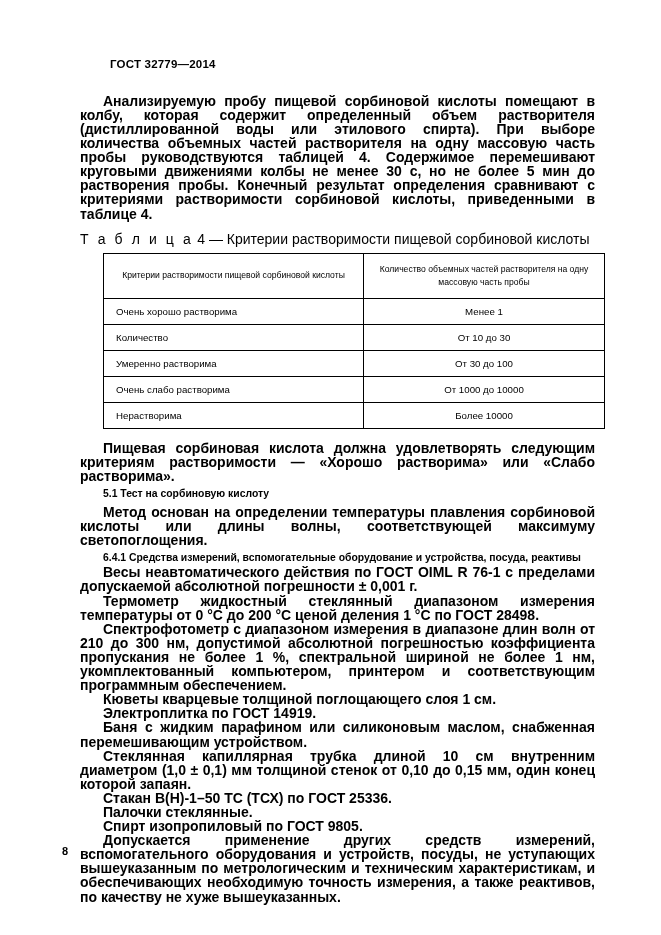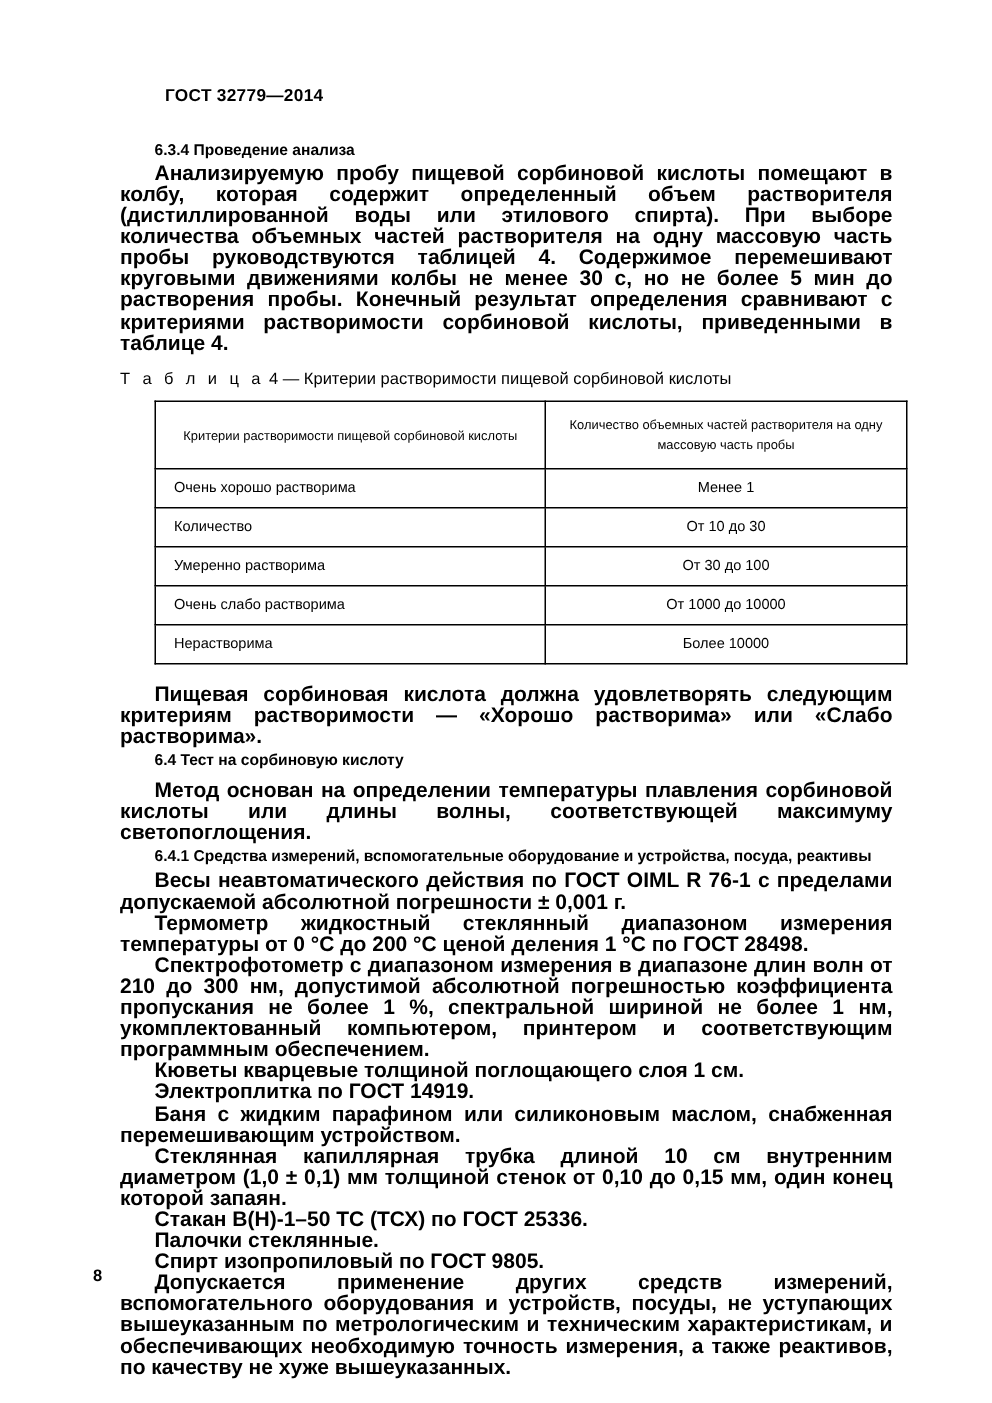--- a/index.html
+++ b/index.html
@@ -54,21 +54,21 @@
     text-indent: 23px;
     text-align: justify;
   }
   h4.heading.spread {
     text-align: justify;
   }
   .gap-s { height: 4px; }
   .gap-l { height: 12px; }
 
   .table-caption {
-    font-size: 11px;
+    font-size: 14px;
     line-height: 13px;
     margin: 0 0 7px 0;
     white-space: nowrap;
   }
   .table-caption .tword {
     letter-spacing: 2.6px;
   }
 
   table.crit {
     border-collapse: collapse;
@@ -115,21 +115,20 @@
 <body>
 
 <div class="page">
 
   <div class="content">
 
     <div class="doc-header">ГОСТ 32779—2014</div>
 
     <div class="body-col">
 
-      <h4 class="heading">6.3.4 Проведение анализа</h4>
       <p class="para">Анализируемую пробу пищевой сорбиновой кислоты помещают в колбу, которая содержит определенный объем растворителя (дистиллированной воды или этилового спирта). При выборе количества объемных частей растворителя на одну массовую часть пробы руководствуются таблицей 4. Содержимое перемешивают круговыми движениями колбы не менее 30 с, но не более 5 мин до растворения пробы. Конечный результат определения сравнивают с критериями растворимости сорбиновой кислоты, приведенными в таблице 4.</p>
 
       <div class="gap-l"></div>
 
       <div class="table-caption"><span class="tword">Т а б л и ц а</span> <span>4</span> <span>—</span> <span>Критерии растворимости пищевой сорбиновой кислоты</span></div>
 
       <table class="crit">
         <colgroup>
           <col class="col-a">
           <col class="col-b">
@@ -163,21 +162,21 @@
           </tr>
         </tbody>
       </table>
 
       <div class="gap-l"></div>
 
       <p class="para">Пищевая сорбиновая кислота должна удовлетворять следующим критериям растворимости — «Хорошо растворима» или «Слабо растворима».</p>
 
       <div class="gap-s"></div>
 
-      <h4 class="heading">6.4 Тест на сорбиновую кислоту</h4>
+      <h4 class="heading">5.1 Тест на сорбиновую кислоту</h4>
 
       <div class="gap-s"></div>
 
       <p class="para">Метод основан на определении температуры плавления сорбиновой кислоты или длины волны, соответствующей максимуму светопоглощения.</p>
 
       <div class="gap-s"></div>
 
       <h4 class="heading spread">6.4.1 Средства измерений, вспомогательные оборудование и устройства, посуда, реактивы</h4>
 
       <p class="para">Весы неавтоматического действия по ГОСТ OIML R 76-1 с пределами допускаемой абсолютной погрешности ± 0,001 г.</p>

